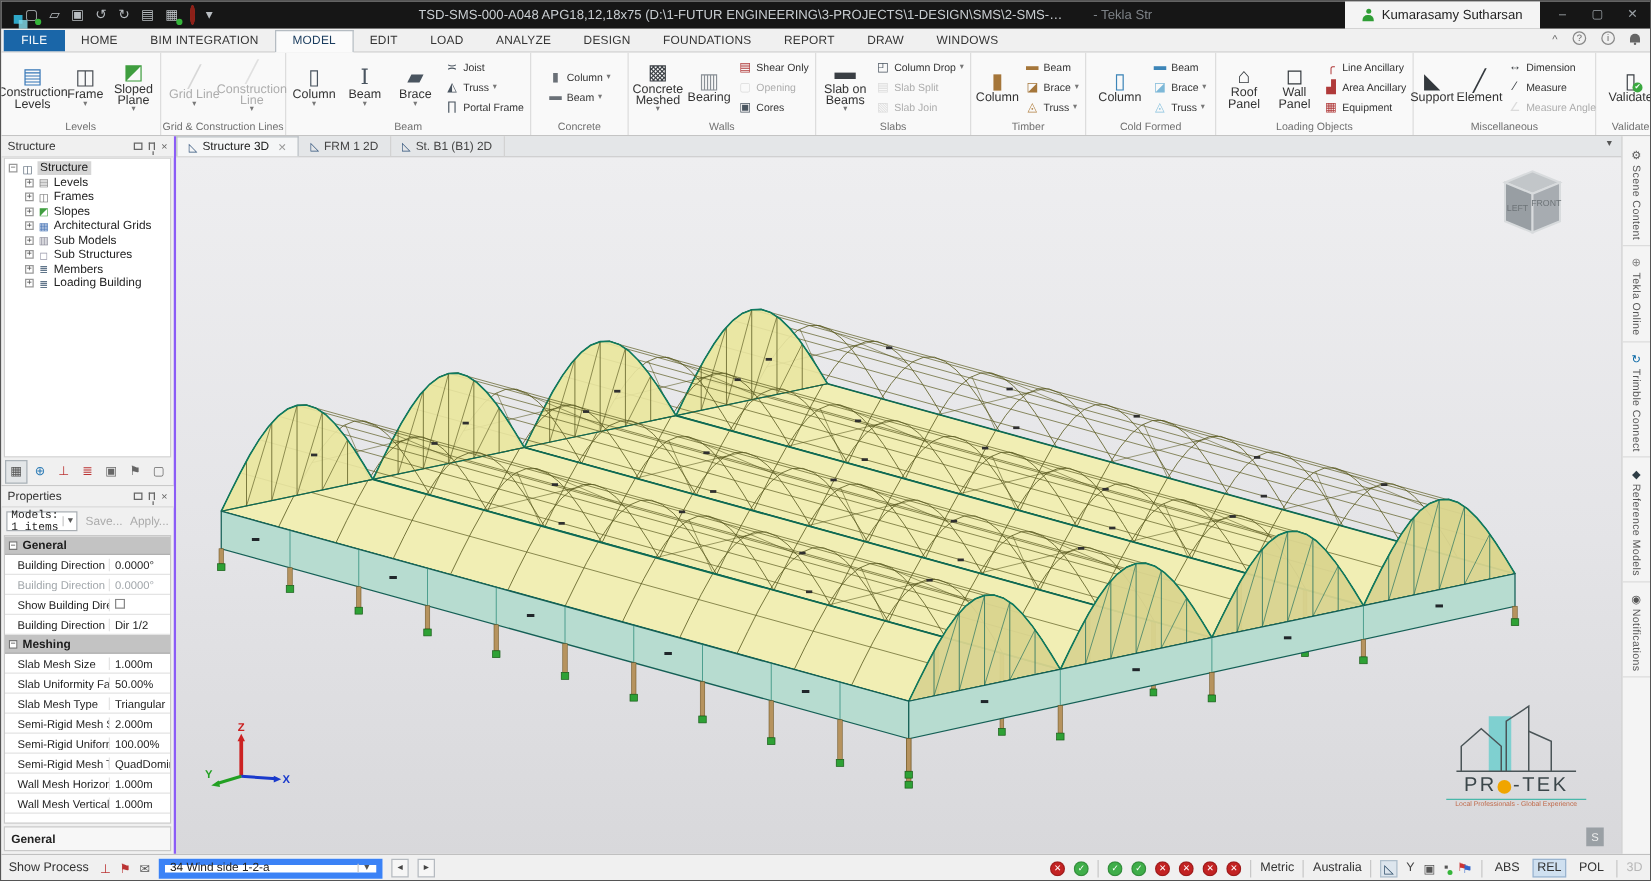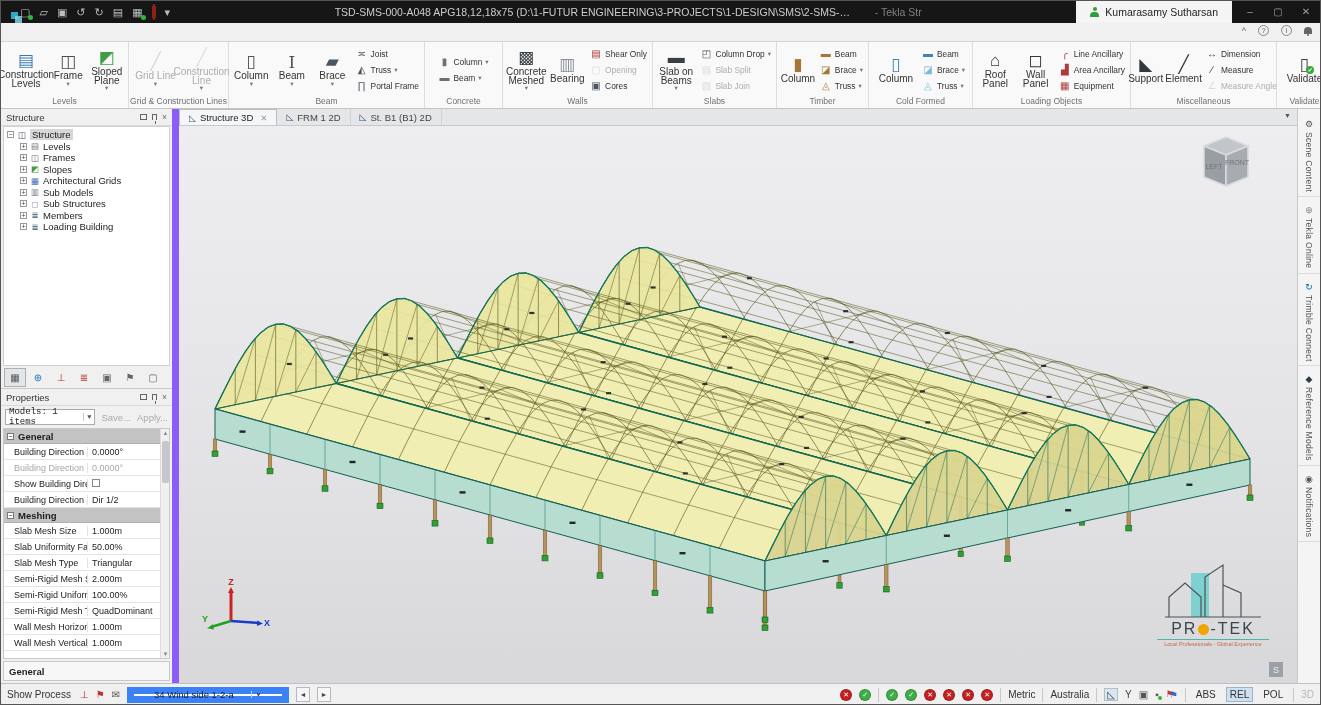--- a/index.html
+++ b/index.html
@@ -51,21 +51,21 @@
   .rbtn.small .ricon{font-size:10px;width:12px;text-align:center;}
   .rbtn.small .rlabel{font-size:8.4px;color:#333;white-space:nowrap;}
   .rstack{display:flex;flex-direction:column;justify-content:center;}
   .rbtn.disabled .rlabel{color:#adadad;}
   .rbtn.disabled .ricon{opacity:.45;}
   .ricon{position:relative;}
   .ricon .vbadge{position:absolute;right:-5px;bottom:1px;width:8px;height:8px;border-radius:50%;background:#3aa83f;color:#fff;font-size:6px;line-height:8px;text-align:center;}
 
   
   .main{display:flex;height:574px;}
-  .leftdock{width:178px;background:#f0f0f0;border-right:7px solid #8b5cf6;display:flex;flex-direction:column;}
+  .leftdock{width:140px;background:#f0f0f0;border-right:2px solid #8b5cf6;display:flex;flex-direction:column;}
   .panel-title{height:17px;display:flex;align-items:center;font-size:9.5px;color:#333;padding:0 5px;border-bottom:1px solid #d9d9d9;background:#f0f0f0;}
   .panel-title .pt-icons{margin-left:auto;display:flex;gap:5px;align-items:center;color:#666;}
   .pt-box{width:7px;height:6px;border:1px solid #666;display:inline-block;}
   .pt-pin{width:5px;height:6px;border:1px solid #666;border-bottom:none;position:relative;display:inline-block;}
   .pt-pin:after{content:'';position:absolute;left:1.5px;top:6px;width:1px;height:3px;background:#666;}
   .pt-x{font-size:8.5px;line-height:8px;}
 
   .treearea{height:240px;background:#fff;border:1px solid #d0d0d0;margin:0 2px;overflow:hidden;font-size:9.5px;color:#222;padding:2px 0;}
   .trow{display:flex;align-items:center;height:11.5px;gap:3px;}
   .trow .pm{width:7px;height:7px;border:1px solid #999;font-size:7px;line-height:5px;text-align:center;color:#444;background:#fff;flex:none;}
@@ -121,21 +121,21 @@
 
   .rightbar{width:23px;background:#f4f4f4;border-left:1px solid #c9c9c9;display:flex;flex-direction:column;align-items:center;padding-top:6px;gap:4px;}
   .sb-item{display:flex;flex-direction:column;align-items:center;gap:3px;padding:4px 0;border-bottom:1px solid #dcdcdc;width:100%;}
   .sb-item .sbicon{font-size:9px;line-height:10px;}
   .sb-item .sblabel{writing-mode:vertical-rl;font-size:8.5px;color:#555;letter-spacing:.3px;}
 
   
   .statusbar{height:22px;background:#f0f0f0;border-top:1px solid #c0c0c0;display:flex;align-items:center;font-size:10px;color:#333;padding:0 6px;gap:7px;}
   .sp-label{margin-right:2px;}
   .st-icon{font-size:10px;}
-  .combo{width:162px;height:16px;background:#fff;border:7px solid #3b82f6;display:flex;align-items:center;font-size:9.5px;padding:0 20px;color:#222;}
+  .combo{width:179px;height:16px;background:#fff;border:5px solid #3b82f6;display:flex;align-items:center;font-size:9.5px;padding:0 4px;color:#222;}
   .combo .chev{margin-left:auto;border-left:1px solid #c9c9c9;padding-left:3px;font-size:7px;color:#555;}
   .nav-arr{width:14px;height:15px;border:1px solid #b5bac0;background:#f6f6f6;font-size:7px;display:flex;align-items:center;justify-content:center;color:#444;}
   .st-right{margin-left:auto;display:flex;align-items:center;gap:7px;}
   .ind{width:12px;height:12px;border-radius:50%;display:flex;align-items:center;justify-content:center;color:#fff;font-size:7px;border:1.5px solid rgba(0,0,0,.18);}
   .ind.error{background:#c32222;}
   .ind.ok{background:#3fae49;}
   .vsep{width:1px;height:14px;background:#c8c8c8;}
   .coord{padding:1px 3px;color:#333;}
   .coord.active{background:#cfe0f0;border:1px solid #9ab4cf;}
   .dim3d{color:#b7b7b7;}
@@ -172,20 +172,34 @@
       <span>Kumarasamy Sutharsan</span>
     </div>
     <div class="wbtns">
         <span class="wbtn">–</span>
         <span class="wbtn">▢</span>
         <span class="wbtn">✕</span>
       </div>
   </div>
 
   <div class="tabrow">
+    <div id="rtabs" style="display:flex;align-items:flex-end;">
+        <div class="rtab file">FILE</div>
+        <div class="rtab">HOME</div>
+        <div class="rtab">BIM INTEGRATION</div>
+        <div class="rtab active">MODEL</div>
+        <div class="rtab">EDIT</div>
+        <div class="rtab">LOAD</div>
+        <div class="rtab">ANALYZE</div>
+        <div class="rtab">DESIGN</div>
+        <div class="rtab">FOUNDATIONS</div>
+        <div class="rtab">REPORT</div>
+        <div class="rtab">DRAW</div>
+        <div class="rtab">WINDOWS</div>
+      </div>
     <div class="tabrow-right" id="tabrow-right">
         <span class="caret-up">^</span>
         <span class="ci">?</span>
         <span class="ci">i</span>
         <span class="bell"></span>
       </div>
   </div>
 
   <div class="ribbon" id="ribbon">
       <div class="rgroup" style="width: 128px;">

